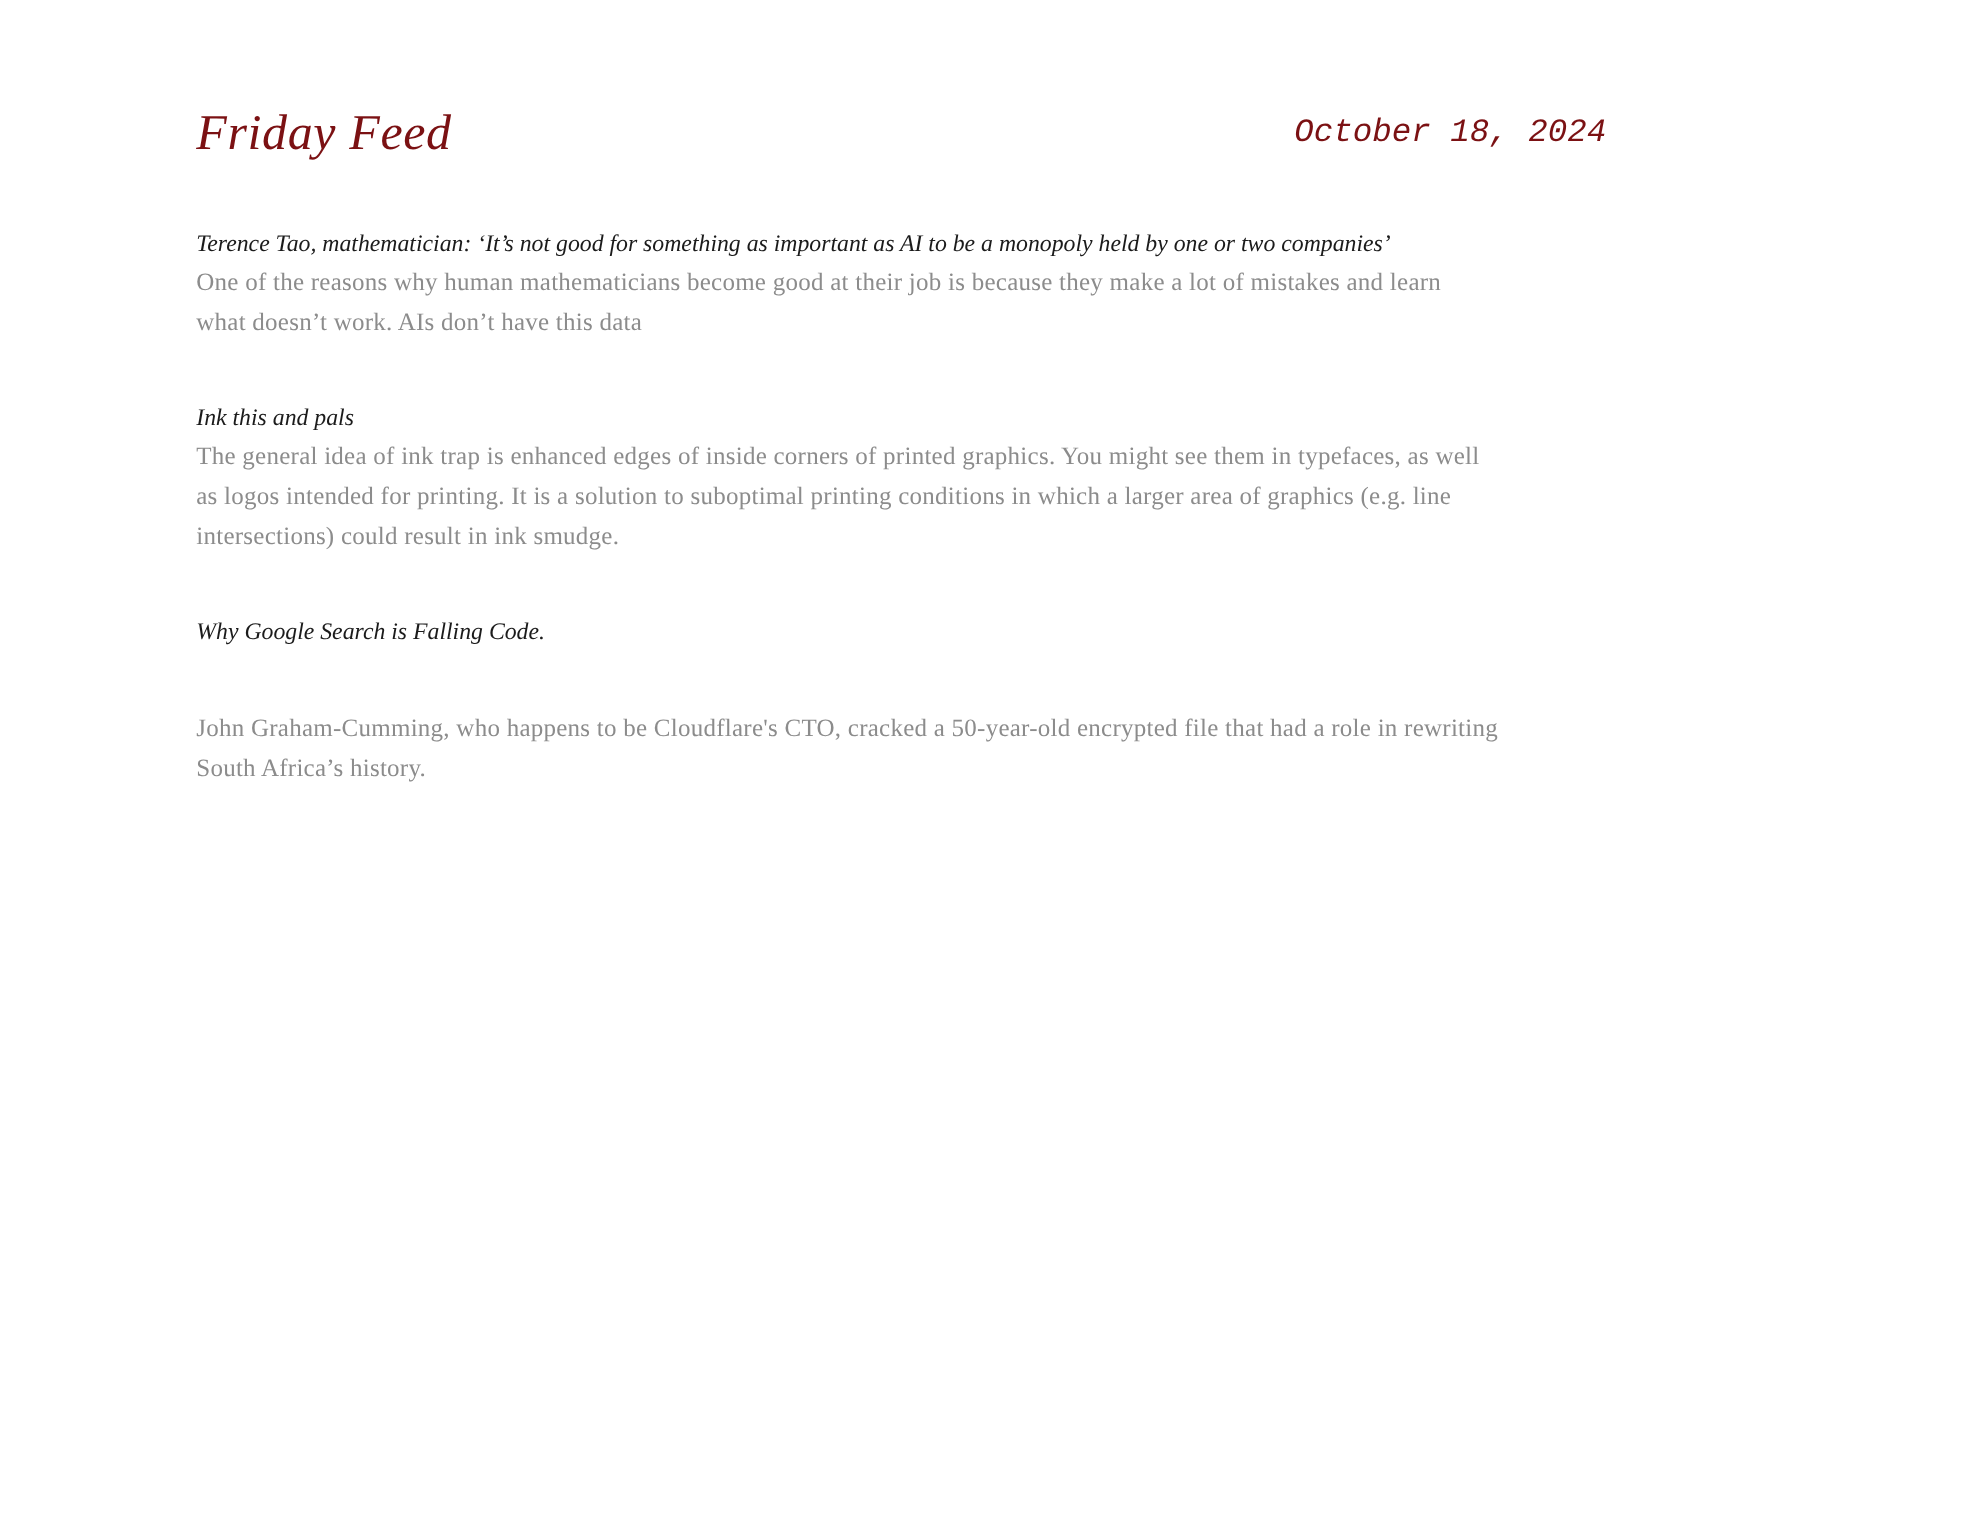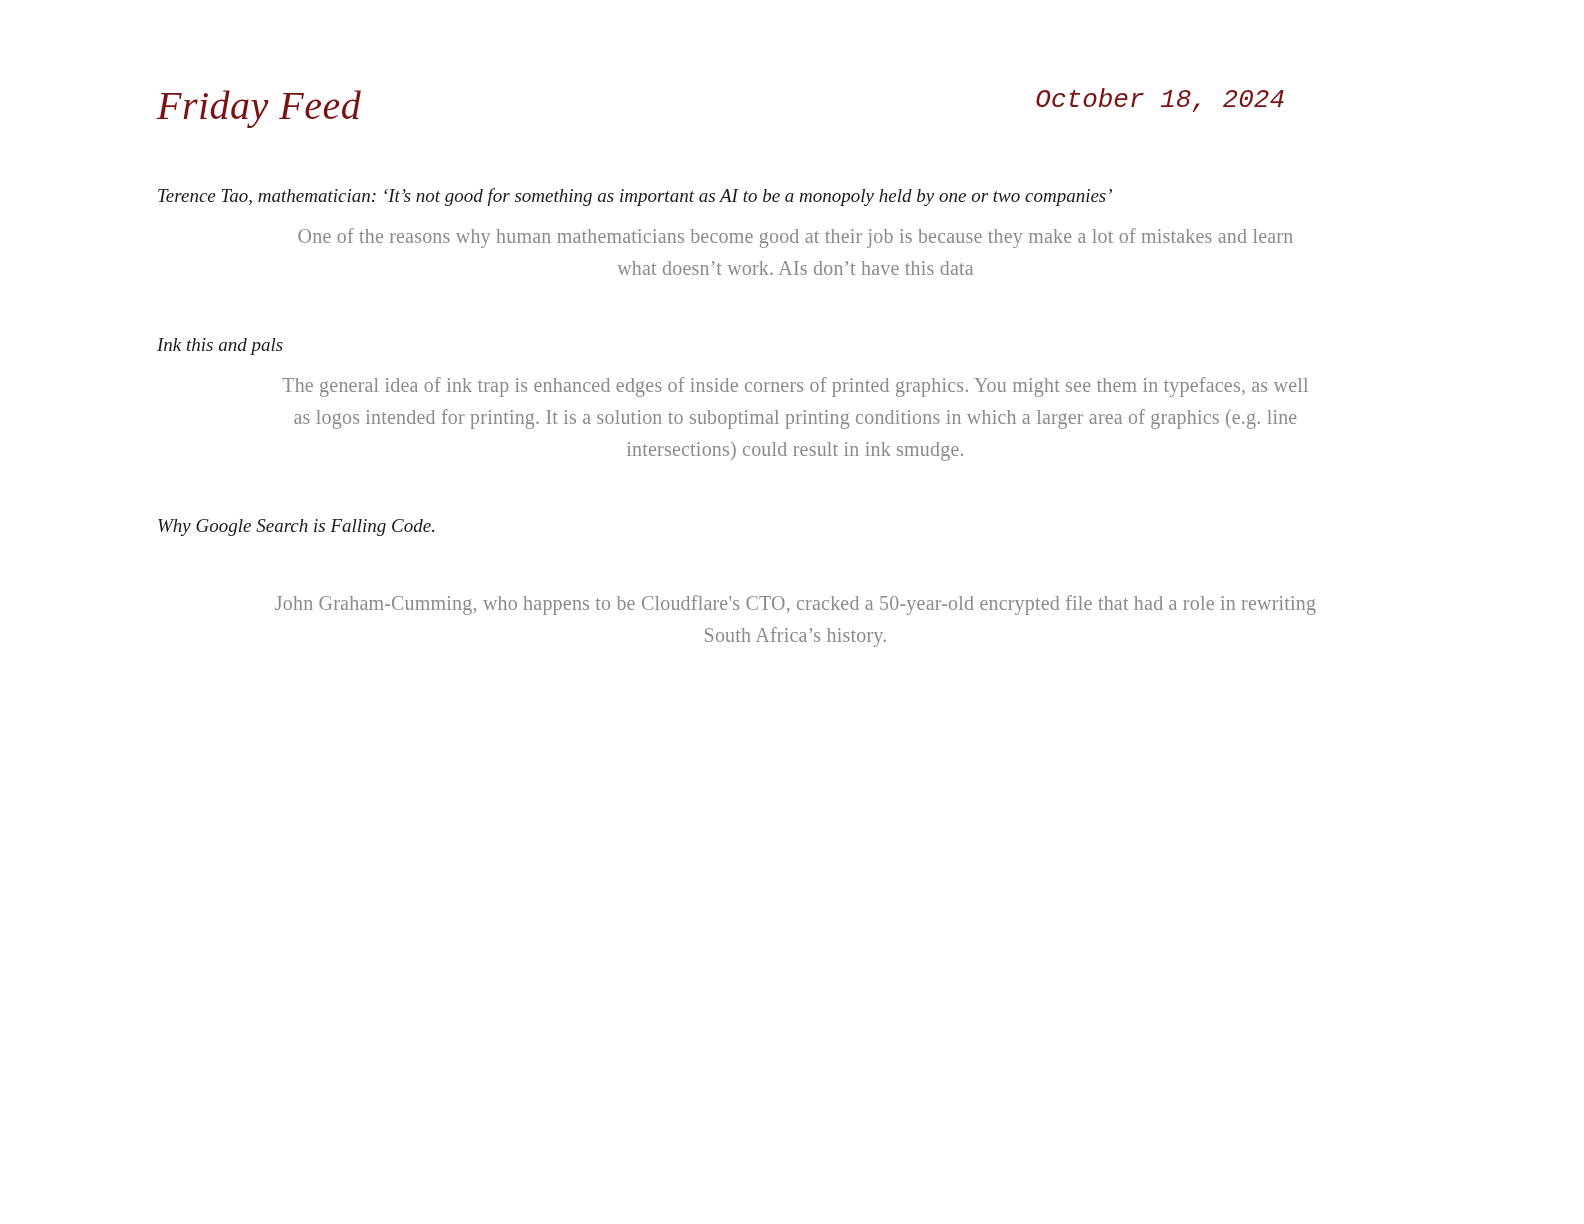--- a/index.html
+++ b/index.html
@@ -18,21 +18,21 @@
   .page {
     width: 1584px;
     height: 1224px;
     padding: 85px 150px 0 157px;
     overflow: hidden;
   }
   .masthead {
     width: 1128px;
     display: flex;
     justify-content: space-between;
-    align-items: flex-start;
+    align-items: center;
     margin-bottom: 58px;
   }
   .site-title {
     font-size: 40px;
     font-style: italic;
     font-weight: normal;
     color: var(--accent);
     line-height: 1.05;
     letter-spacing: 0.5px;
   }
@@ -49,27 +49,26 @@
   .article-title {
     font-size: 19px;
     font-style: italic;
     font-weight: normal;
     color: var(--heading-text);
     line-height: 1.15;
     white-space: nowrap;
     cursor: pointer;
   }
   .article-summary {
-    margin-top: 13px;
+    margin-top: 3px;
     font-size: 20px;
     color: var(--body-text);
     line-height: 1.6;
     white-space: pre-line;
     letter-spacing: 0.2px;
-    text-align: center;
   }
 </style>
 </head>
 <body>
 
 <div class="page">
 
   <header class="masthead">
     <h1 class="site-title">Friday Feed</h1>
     <div class="site-date">October 18, 2024</div>

